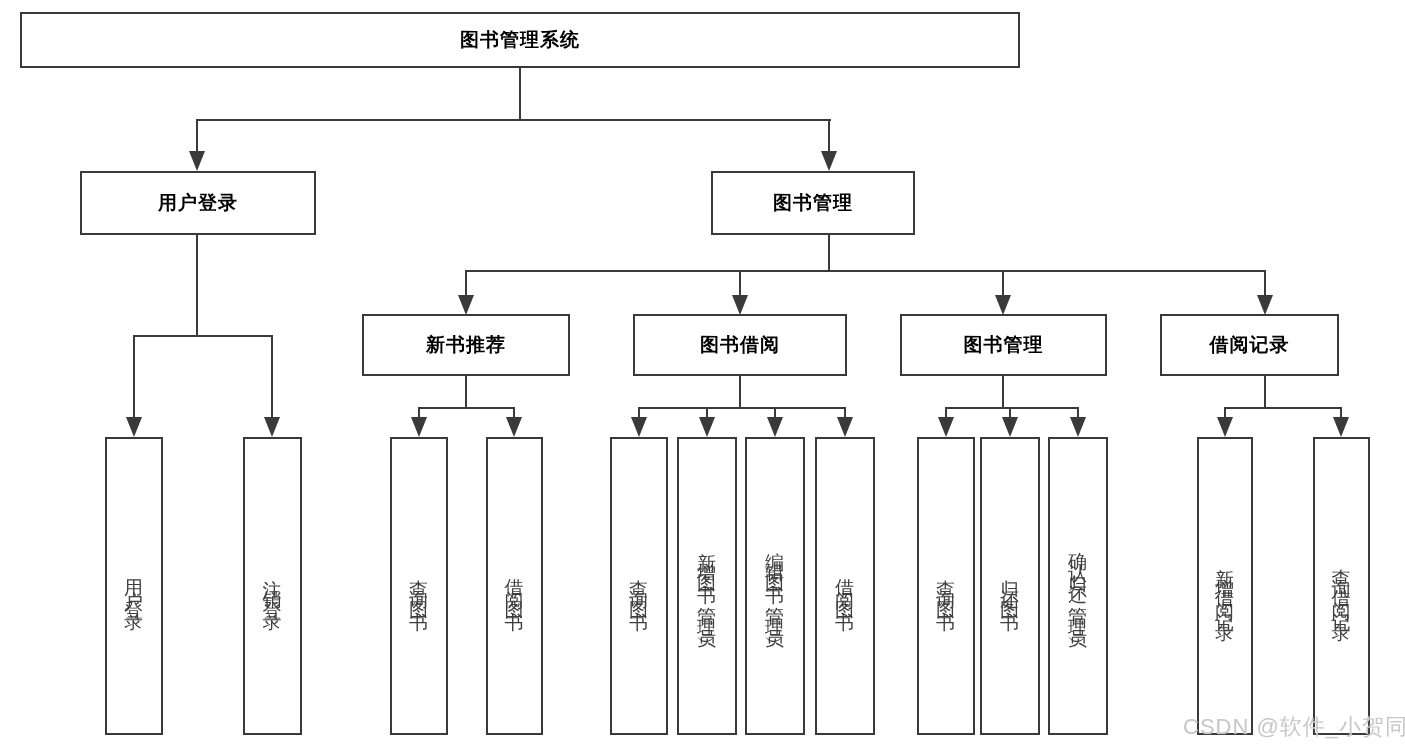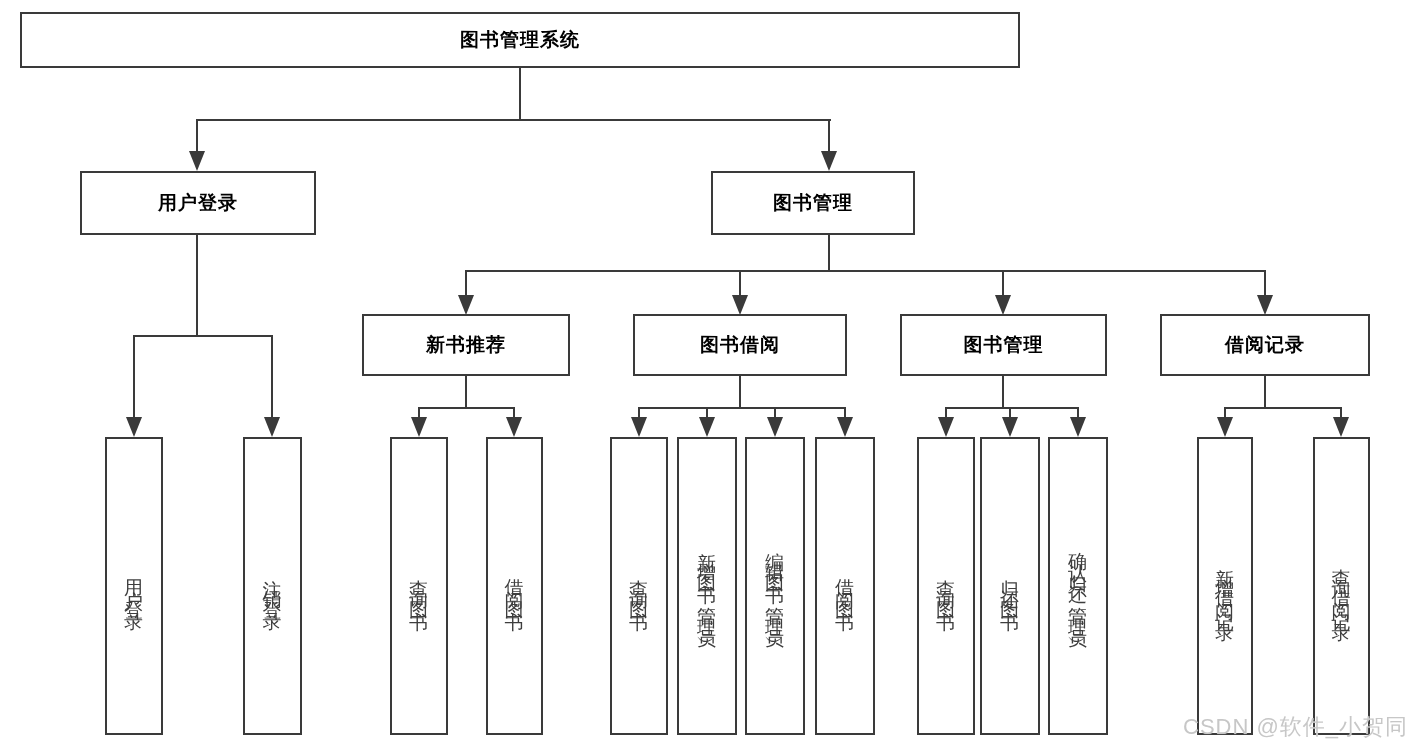--- a/index.html
+++ b/index.html
@@ -139,21 +139,21 @@
 
   <div class="hbox" style="left:633px;top:314px;width:214px;height:62px;">
     <span class="hlabel">图书借阅</span>
   </div>
   <div class="hbox" style="left:362px;top:314px;width:208px;height:62px;">
     <span class="hlabel">新书推荐</span>
   </div>
   <div class="hbox" style="left:900px;top:314px;width:207px;height:62px;">
     <span class="hlabel">图书管理</span>
   </div>
-  <div class="hbox" style="left:1160px;top:314px;width:210px;height:62px;">
+  <div class="hbox" style="left:1160px;top:314px;width:179px;height:62px;">
     <span class="hlabel">借阅记录</span>
   </div>
 
   <div class="vbox" style="left:105px;width:58px;">
     <span class="vlabel">用户登录</span>
   </div>
   <div class="vbox" style="left:243px;width:59px;">
     <span class="vlabel">注销登录</span>
   </div>
 

